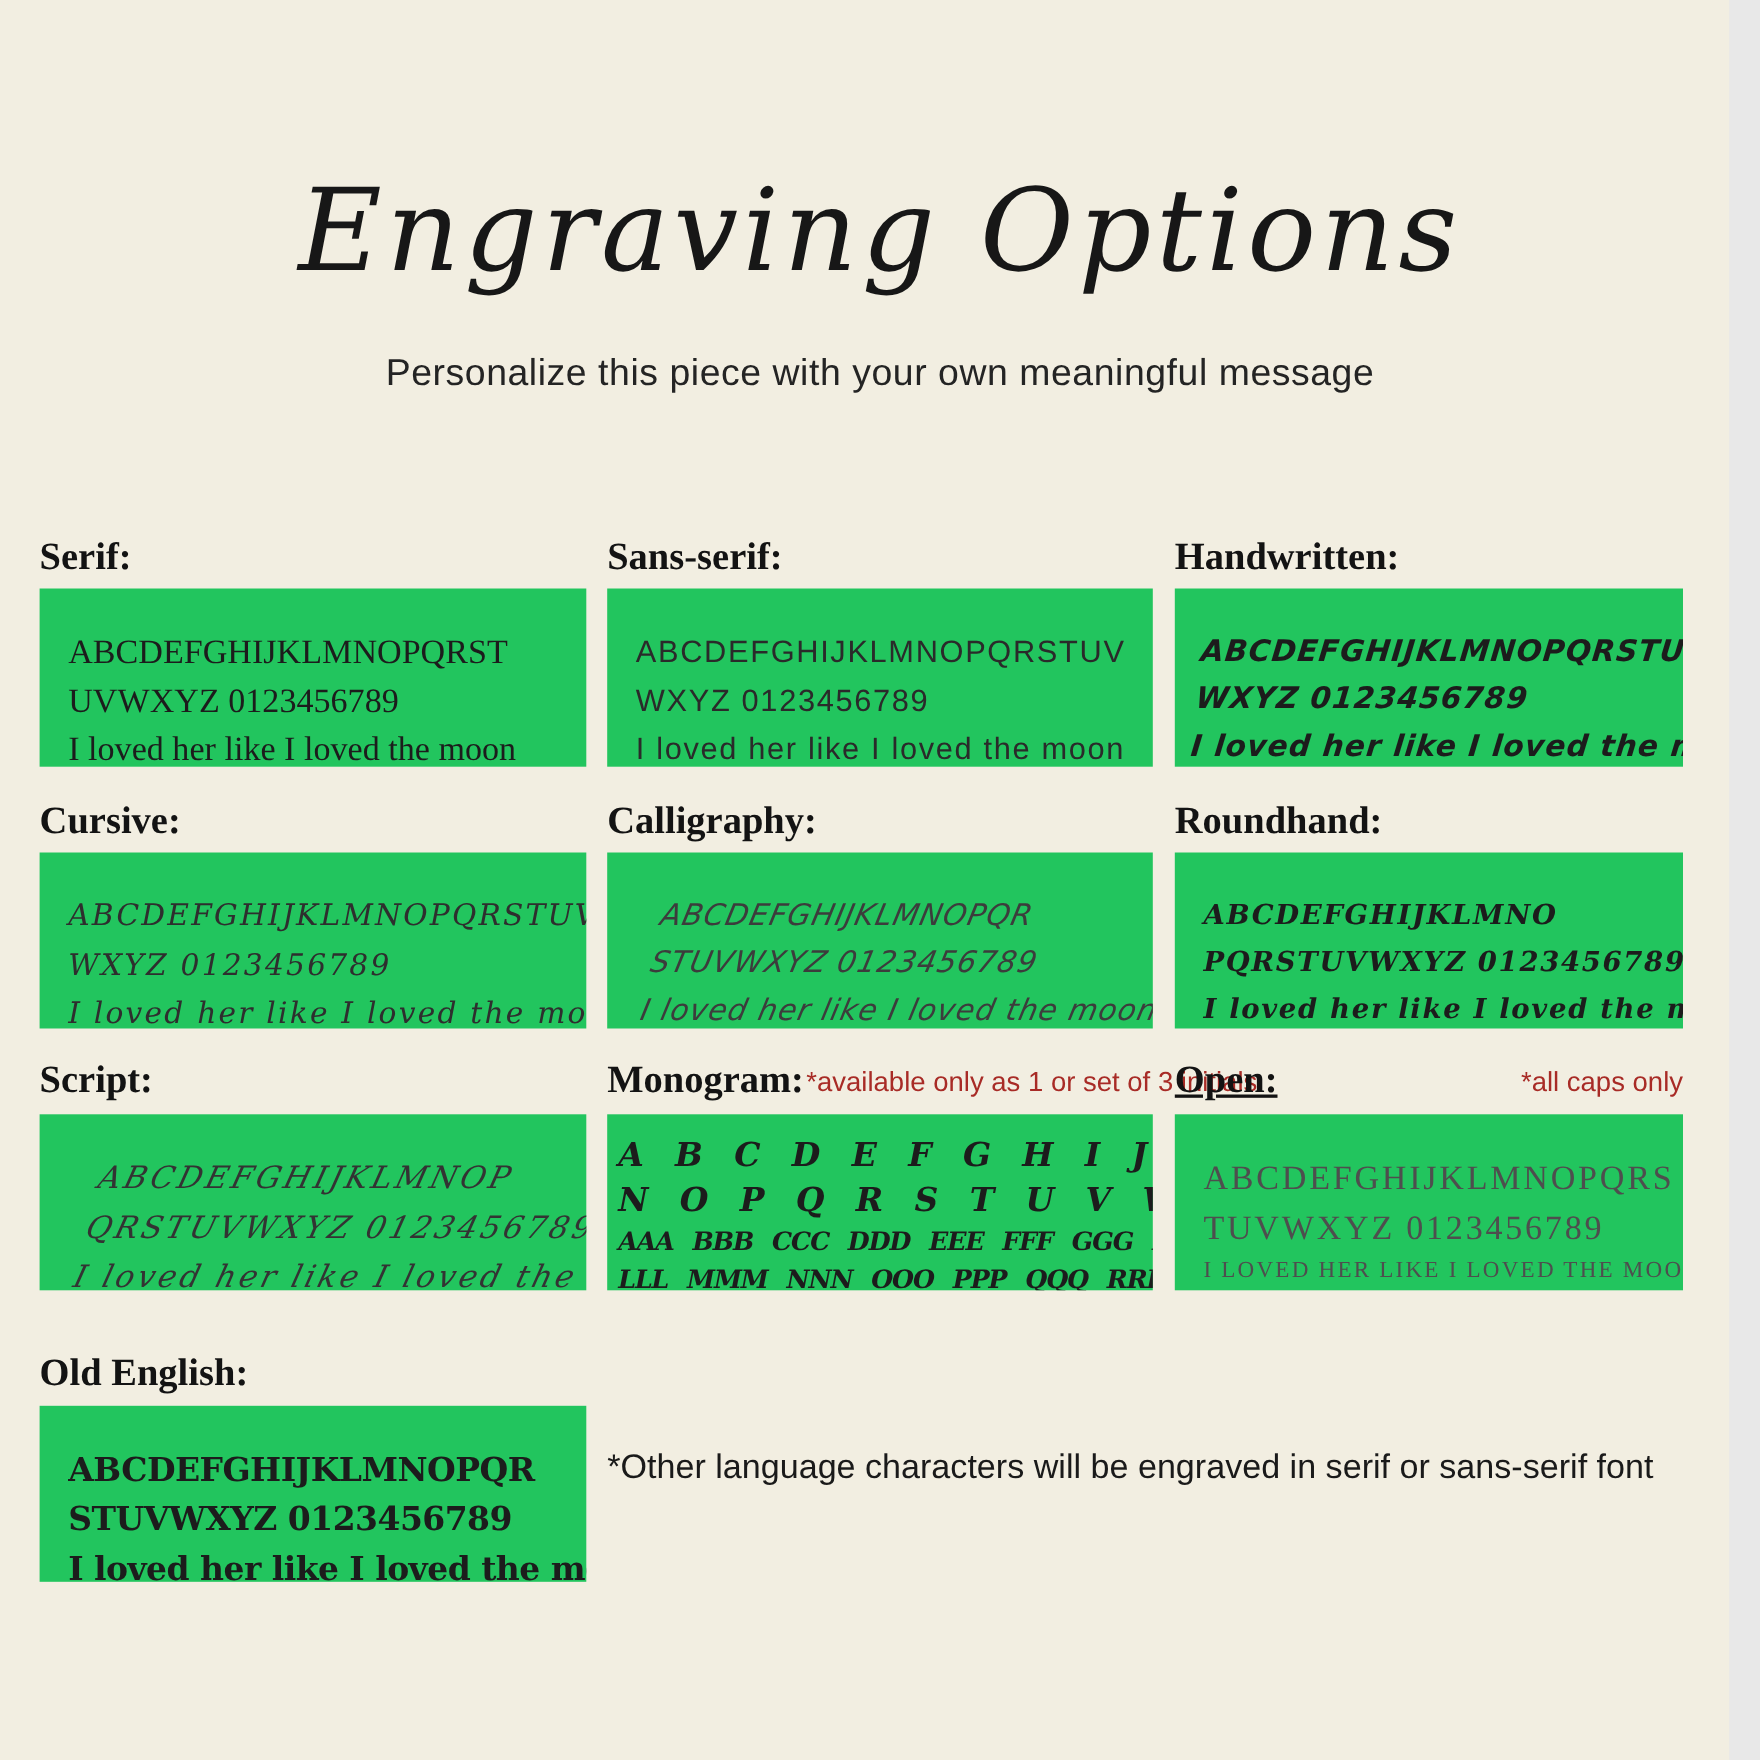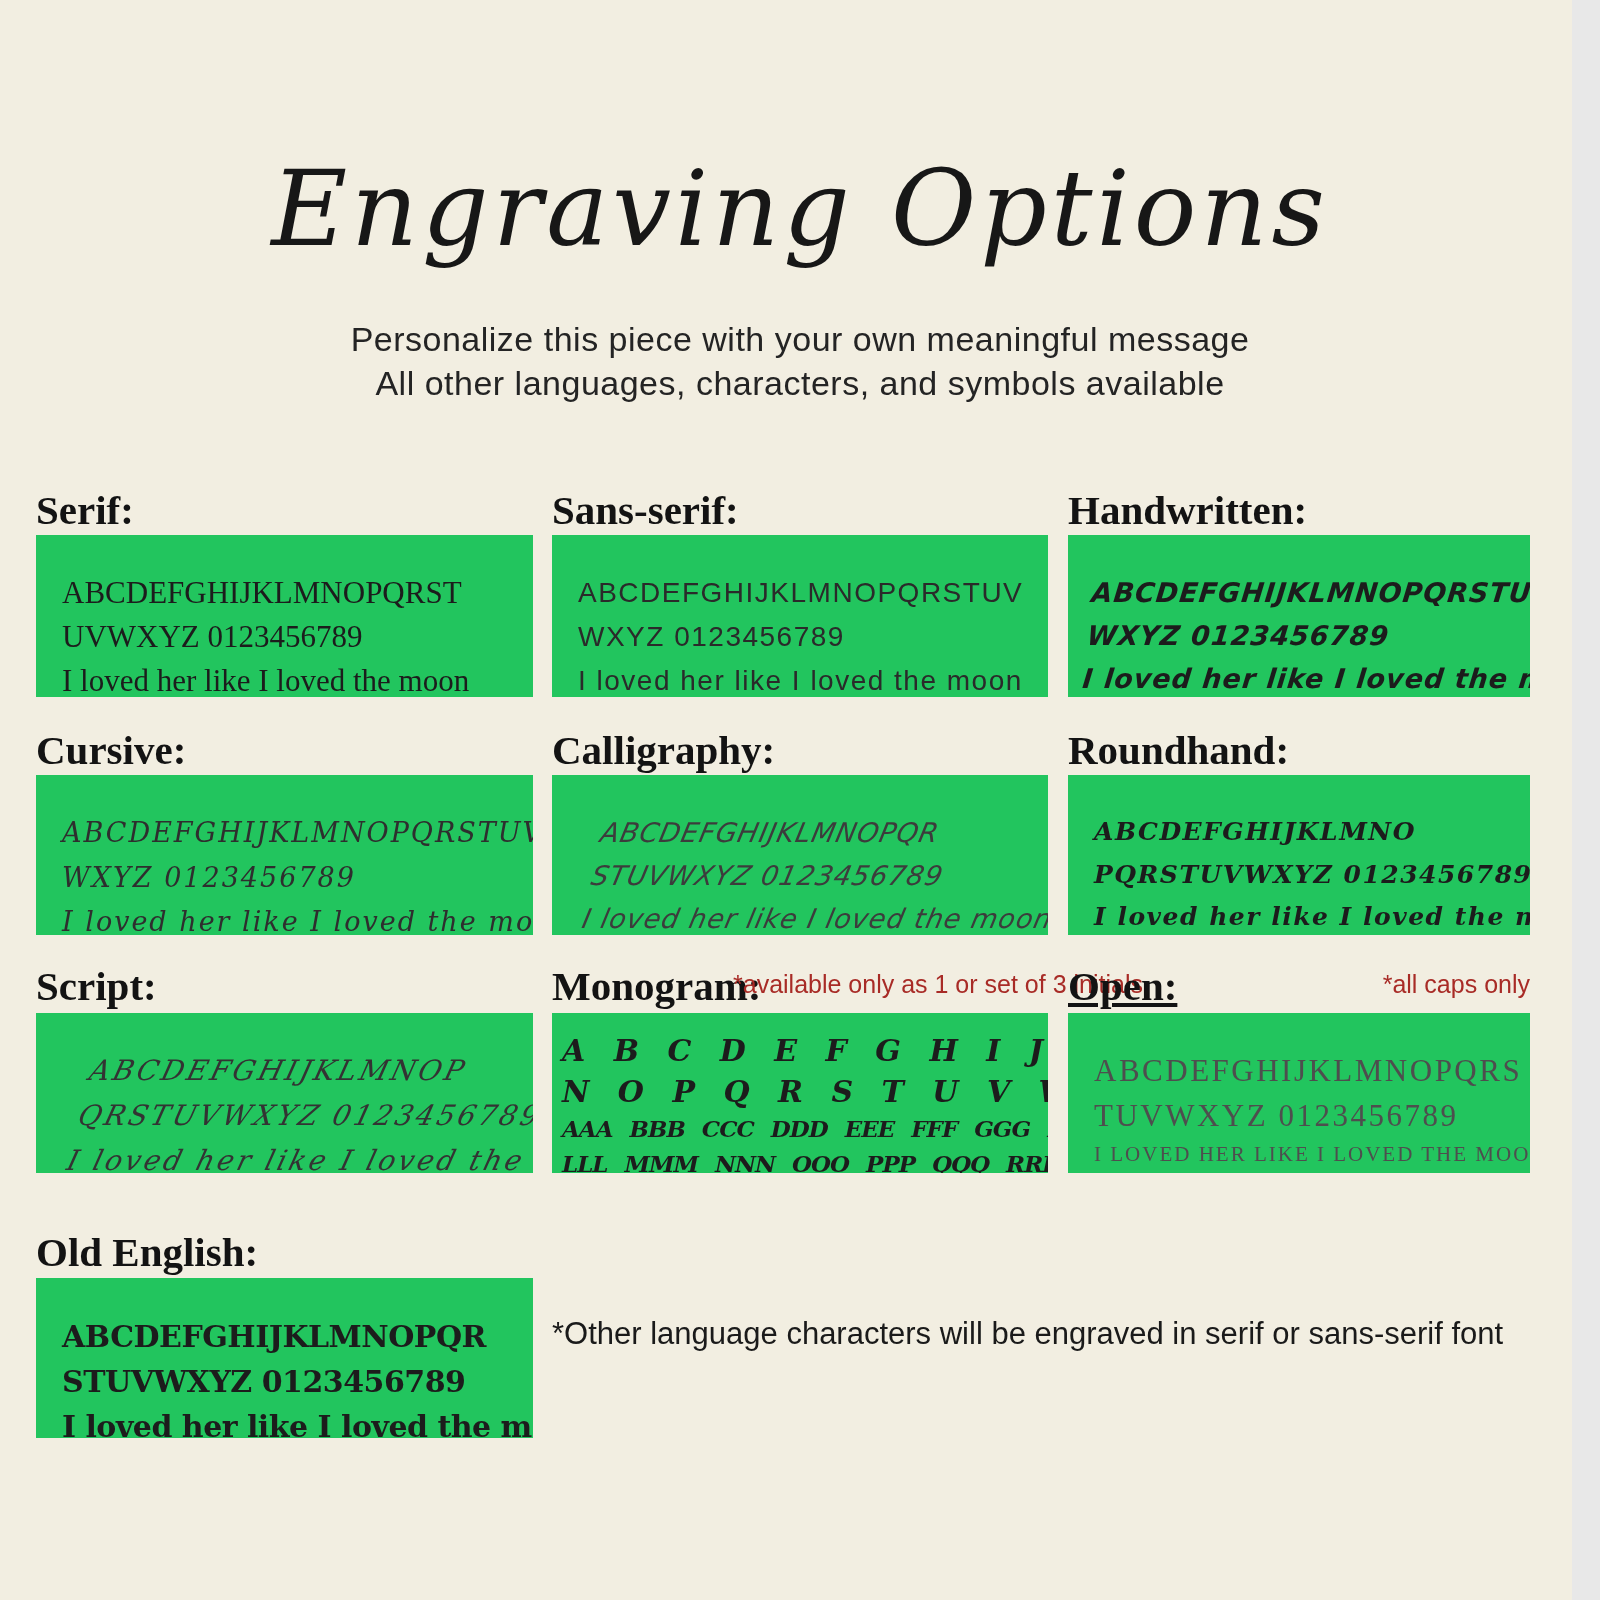--- a/index.html
+++ b/index.html
@@ -31,21 +31,21 @@
     color:#242424;
   }
   .subtitle.l1{top:320px;}
   .subtitle.l2{top:364px;}
 
   
   .tile-label{
     position:absolute;
     font-family:"Liberation Serif", serif;
     font-weight:bold;
-    font-size:41px;
+    font-size:35px;
     color:#131313;
     white-space:nowrap;
   }
   .red-note{
     position:absolute;
     font-size:25px;
     color:#a82b26;
     white-space:nowrap;
     text-align:right;
   }
@@ -85,21 +85,20 @@
     font-size:31px;color:#1a1a1a;white-space:nowrap;
   }
 </style>
 </head>
 <body>
 
 <div id="canvas">
 
   <div class="title">Engraving Options</div>
   <div class="subtitle l1">Personalize this piece with your own meaningful message</div>
-  <div class="subtitle l2">All other languages, characters, and symbols available</div>
 
   <div class="tile-label c1" style="top:486px;">Serif:</div>
   <div class="sample-box c1 f-serif" style="top:535px;height:162px;">
     <div class="ln">ABCDEFGHIJKLMNOPQRST</div>
     <div class="ln">UVWXYZ  0123456789</div>
     <div class="ln">I loved her like I loved the moon</div>
   </div>
 
   <div class="tile-label c2" style="top:486px;">Sans-serif:</div>
   <div class="sample-box c2 f-sans" style="top:535px;height:162px;">

